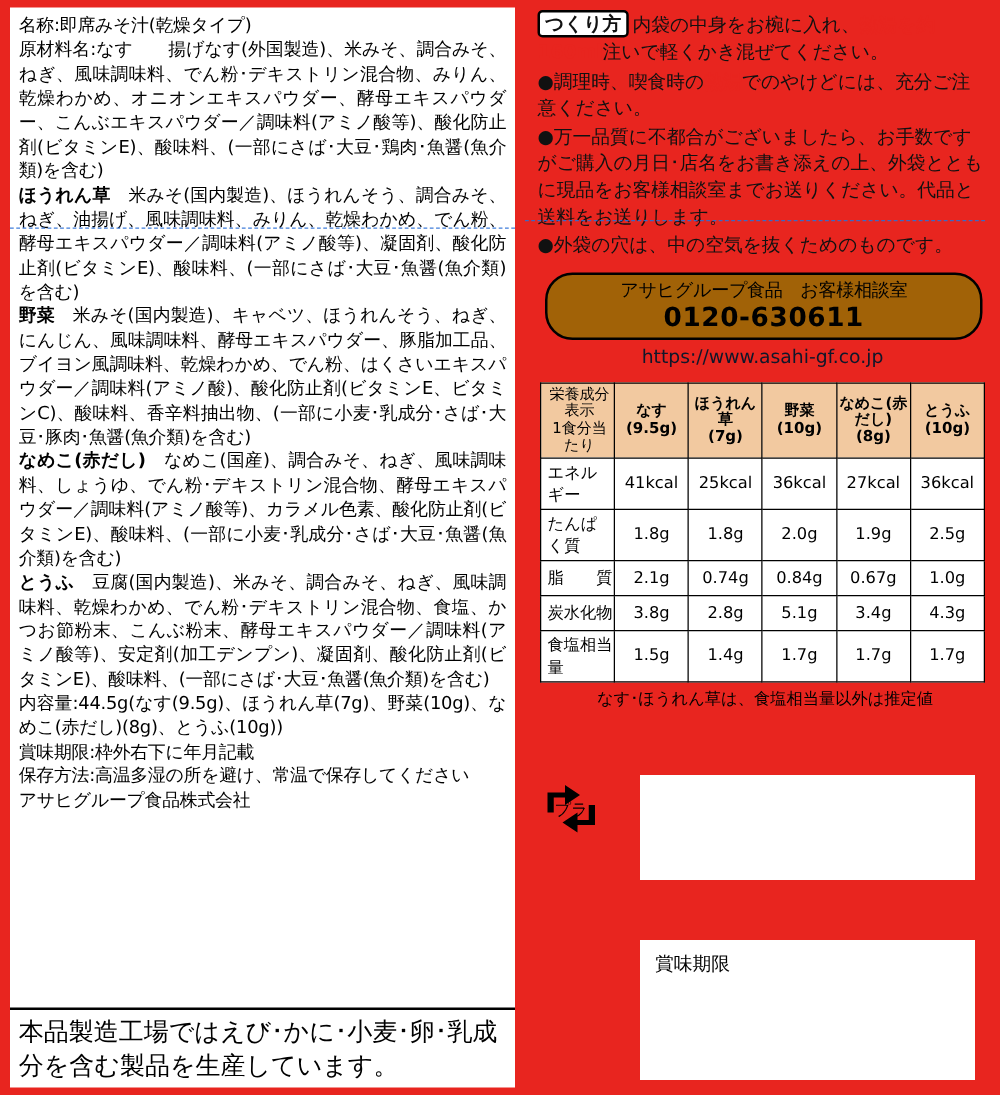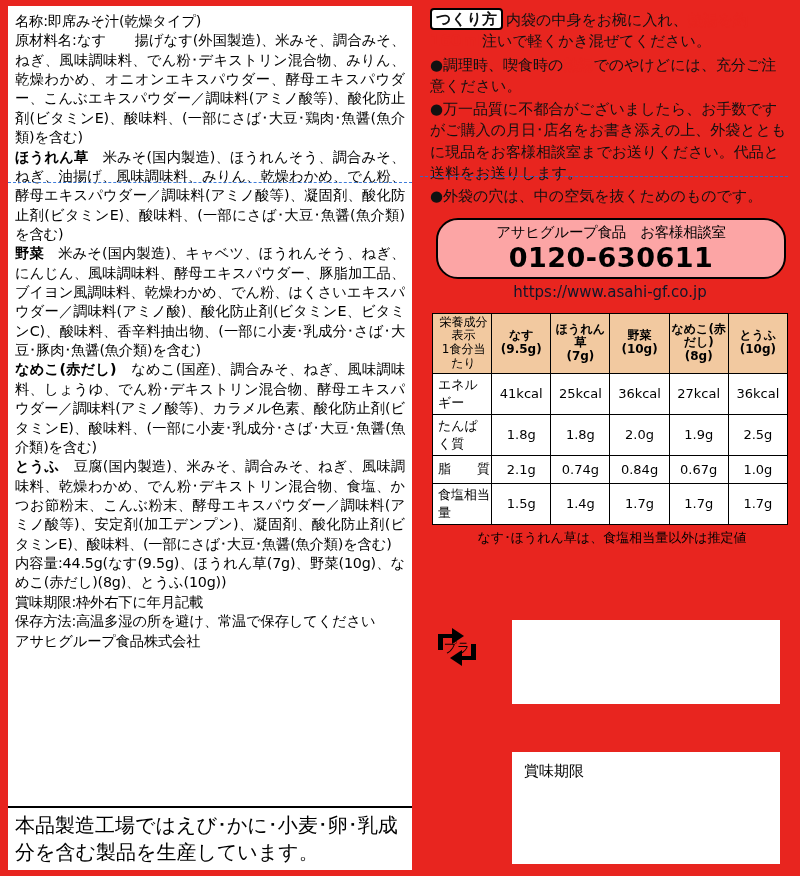--- a/index.html
+++ b/index.html
@@ -120,32 +120,32 @@
     width: 368px;
     border-top: 1.6px dashed #2b6fd6;
     opacity: 0.9;
   }
 
   
   #contact-box {
     margin: 10px 14px 0 16px;
     border: 2px solid #000;
     border-radius: 22px;
-    background: #fca5a5;
+    background: #a16207;
     text-align: center;
     padding: 3px 0 4px 0;
   }
   #contact-box .line1 {
     font-family: "DejaVu Sans", sans-serif;
     font-size: 14.5px;
     letter-spacing: -0.3px;
   }
   #contact-box .line2 {
     font-family: "DejaVu Sans", sans-serif;
-    font-size: 27px;
+    font-size: 21px;
     font-weight: bold;
     letter-spacing: 0.5px;
     margin-top: 0px;
   }
   #url-line {
     text-align: center;
     font-family: "DejaVu Sans", sans-serif;
     font-size: 15px;
     margin-top: 4px;
     color: #0f172a;
@@ -333,20 +333,28 @@
           </tr>
           <tr>
             <th>脂　　質</th>
             <td>2.1g</td>
             <td>0.74g</td>
             <td>0.84g</td>
             <td>0.67g</td>
             <td>1.0g</td>
           </tr>
           <tr>
+            <th>炭水化物</th>
+            <td>3.8g</td>
+            <td>2.8g</td>
+            <td>5.1g</td>
+            <td>3.4g</td>
+            <td>4.3g</td>
+          </tr>
+          <tr>
             <th>食塩相当量</th>
             <td>1.5g</td>
             <td>1.4g</td>
             <td>1.7g</td>
             <td>1.7g</td>
             <td>1.7g</td>
           </tr>
         </tbody>
       </table>
       <div id="nutri-note">なす･ほうれん草は、食塩相当量以外は推定値</div>

